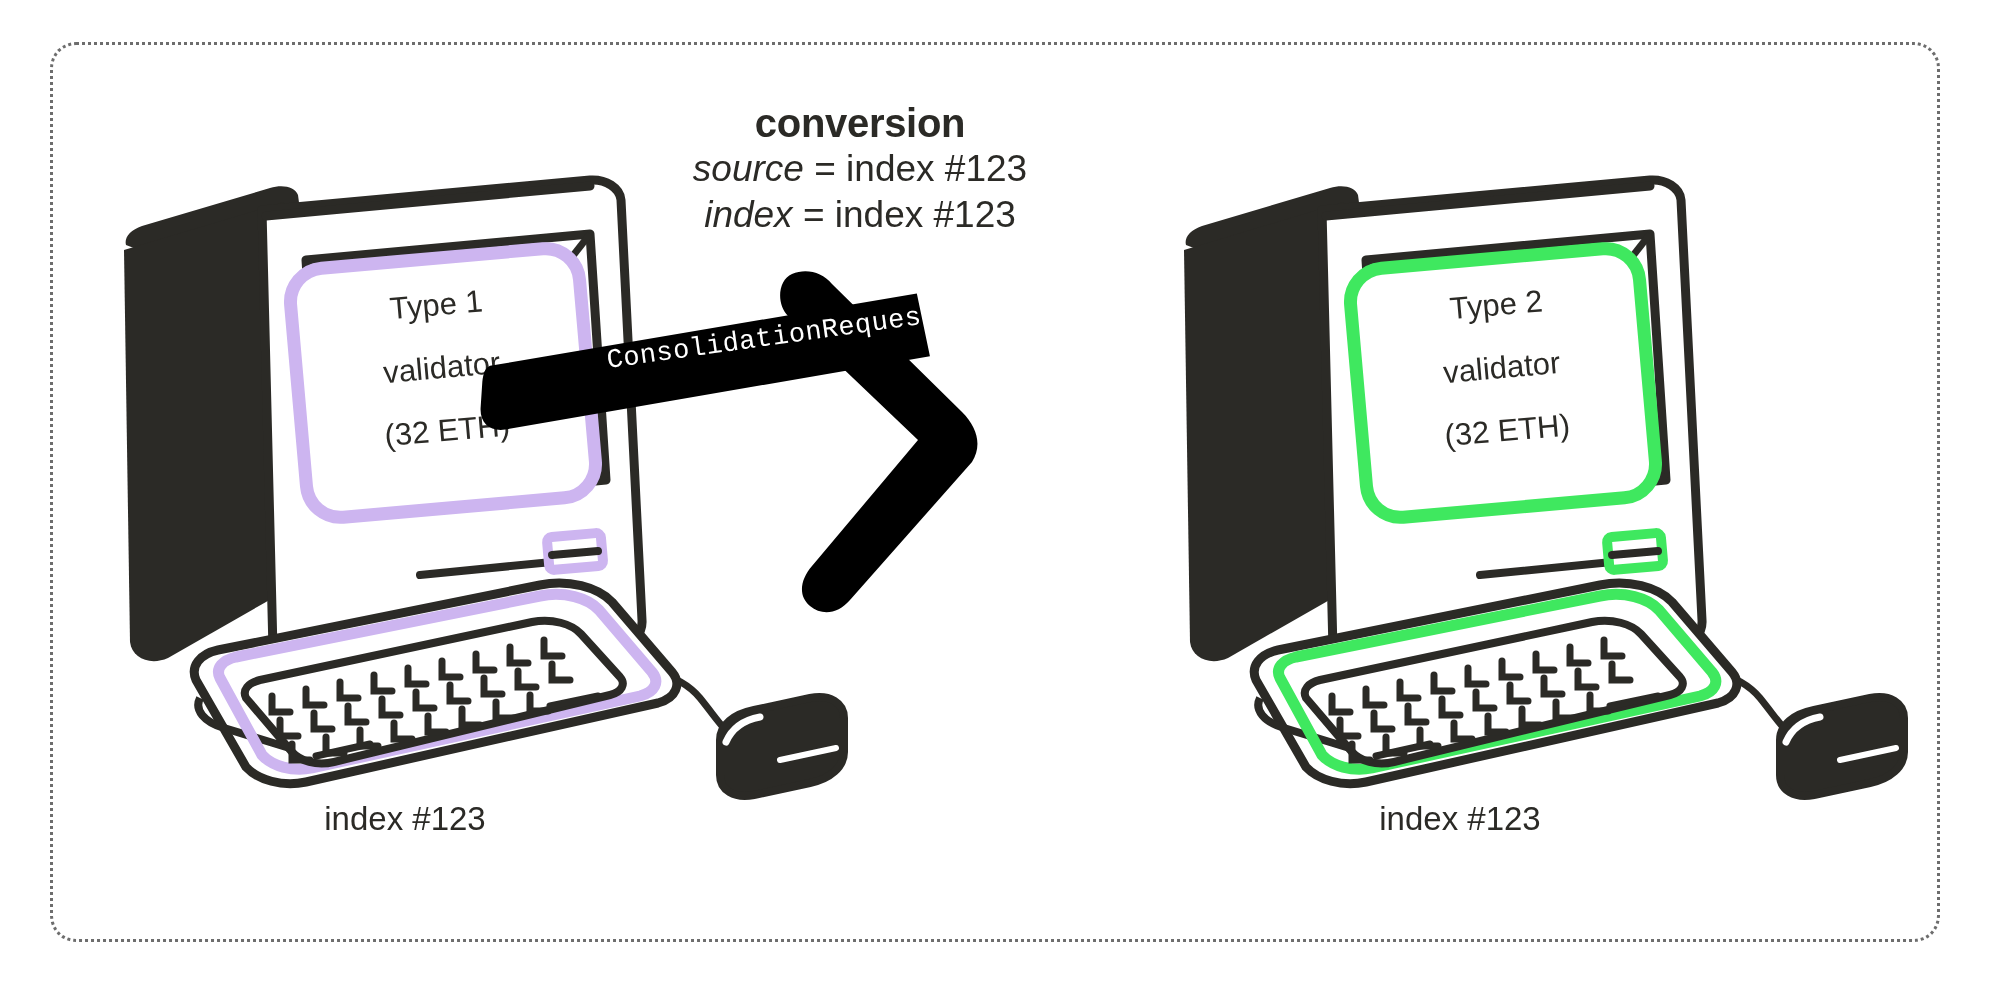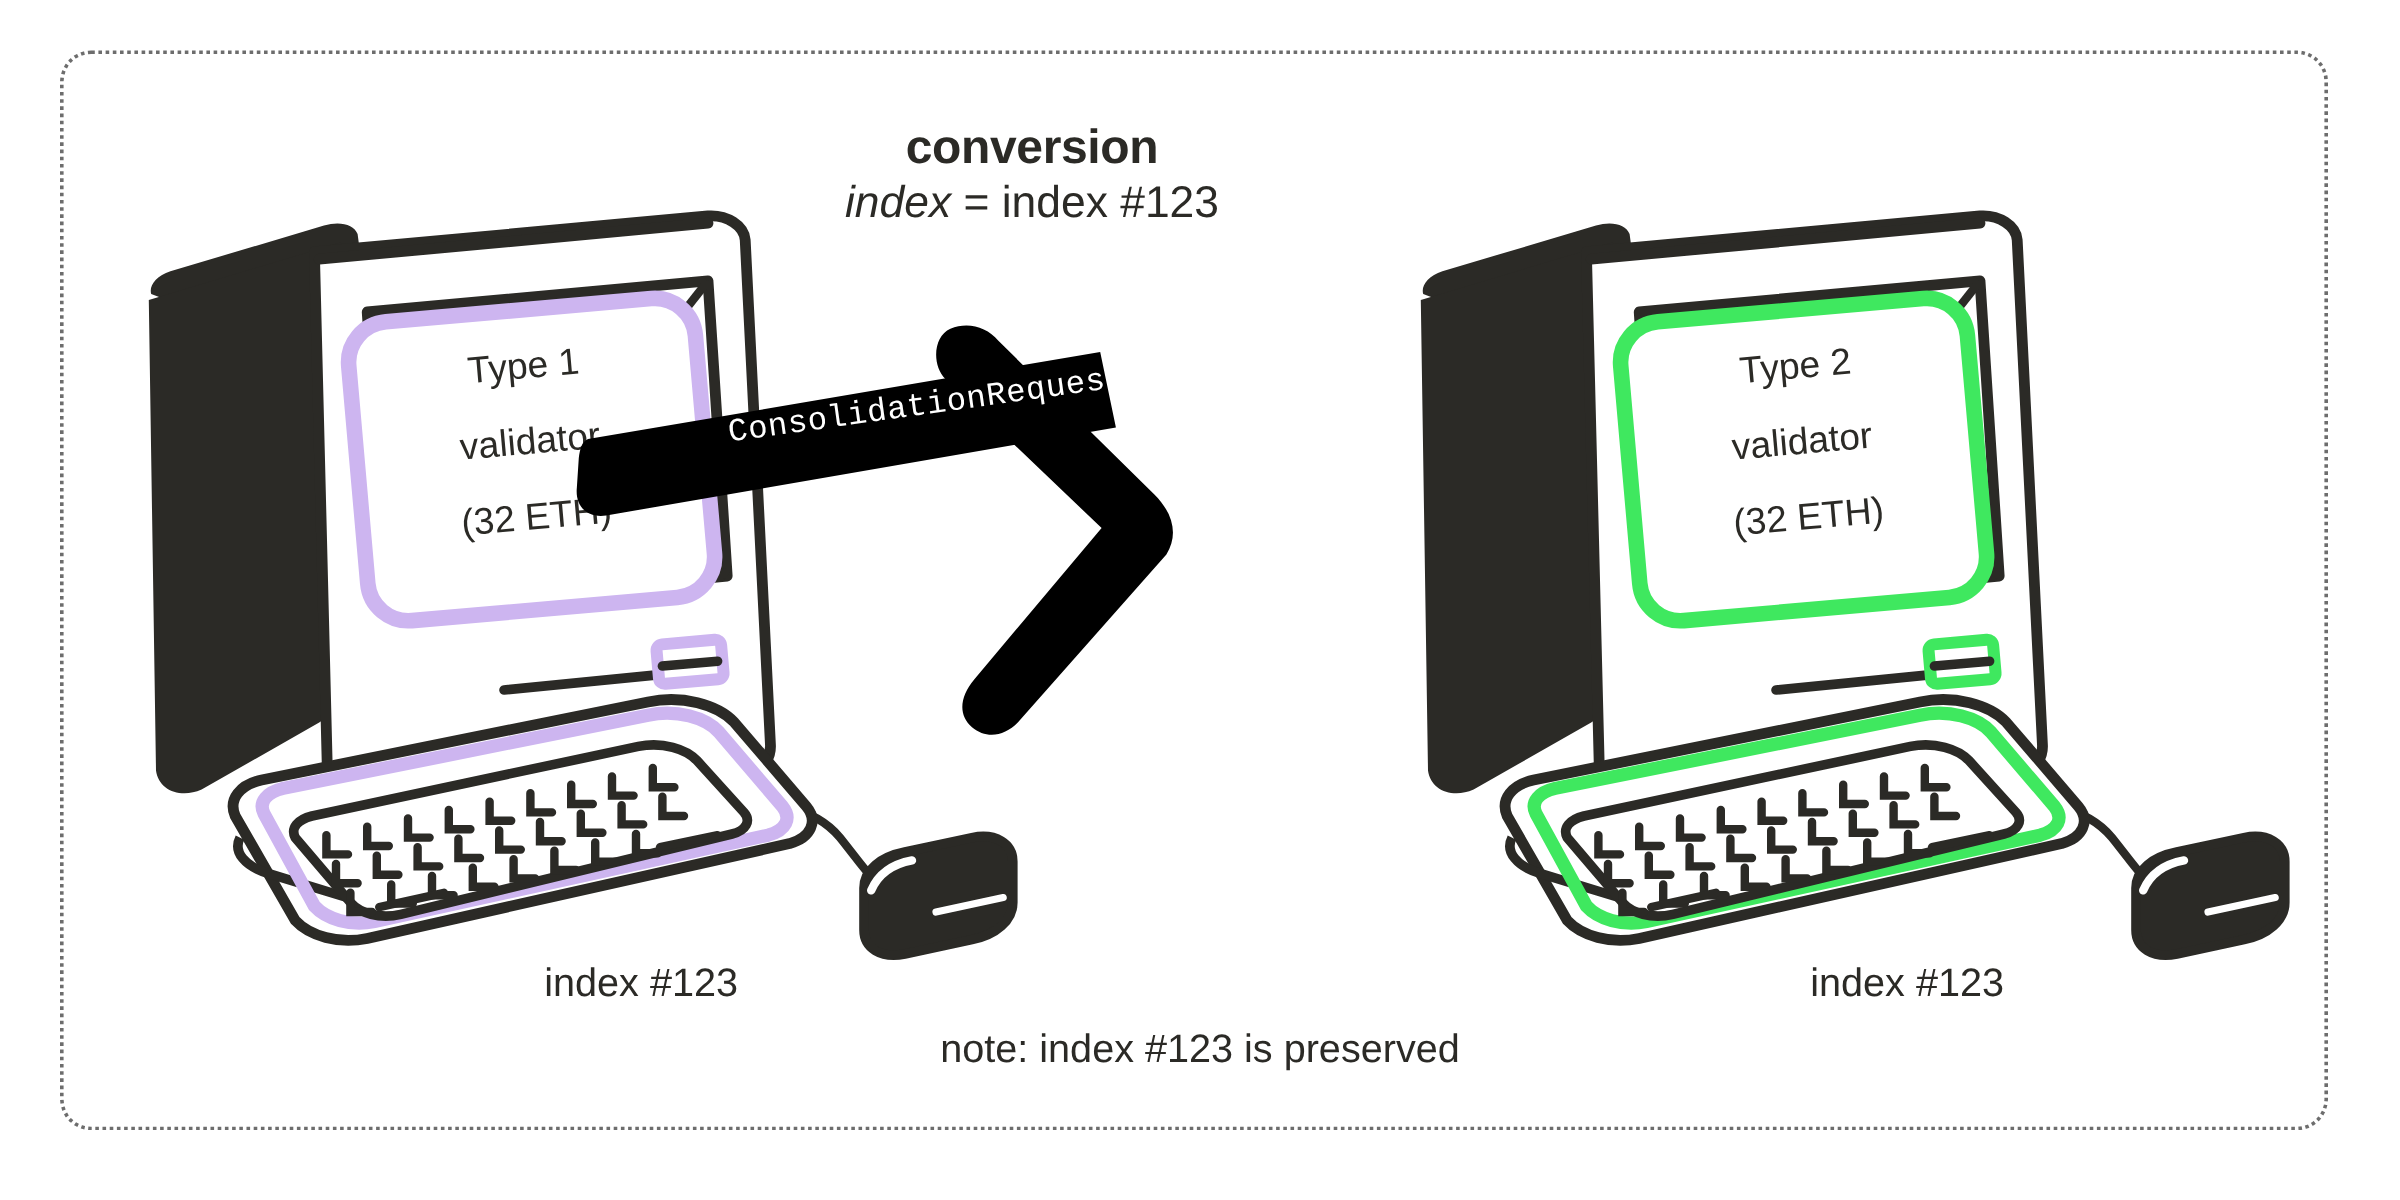--- a/index.html
+++ b/index.html
@@ -56,21 +56,21 @@
     font-size:31px;
     fill:#2b2a26;
     text-anchor:middle;
   }
 
   
   .caption{
     position:absolute;
     top:800px;
     width:420px;
-    text-align:right;
+    text-align:center;
     font-size:33px;
     color:#2b2a26;
   }
   .caption.left{left:195px;}
   .caption.right{left:1250px;}
 
   .note{
     position:absolute;
     left:500px;top:855px;
     width:1000px;
@@ -95,20 +95,21 @@
 </style>
 </head>
 <body>
 
 <div id="stage">
 
   <div class="frame"></div>
 
   <div class="header">
     <div class="title">conversion</div>
+    <div class="kv"><em>source</em><span> = index #123</span></div>
     <div class="kv"><em>index</em><span> = index #123</span></div>
   </div>
 
   <div class="computer left">
     <svg viewBox="0 0 700 620" xmlns="http://www.w3.org/2000/svg">
       <g>
 
         <path fill="#2b2a26" d="M6 95 C4 88 10 80 22 76 L150 38 C163 34 175 37 178 45 L180 60 L40 108 Z"></path>
         <path fill="#2b2a26" d="M4 100 L164 52 L170 420 C168 432 160 444 146 452 L48 508 C30 516 12 508 10 492 Z"></path>
 
@@ -256,15 +257,14 @@
             <path d="M410 545 l0 16 l18 0"></path>
           <path d="M196 606 l54 -12"></path>
           <path d="M430 556 l48 -10"></path>
         </g>
       </g>
     </svg>
   </div>
 
   <div class="caption left">index #123</div>
   <div class="caption right">index #123</div>
-  <div class="note">note: index #123 is preserved</div>
 
 </div>
 
 </body></html>

